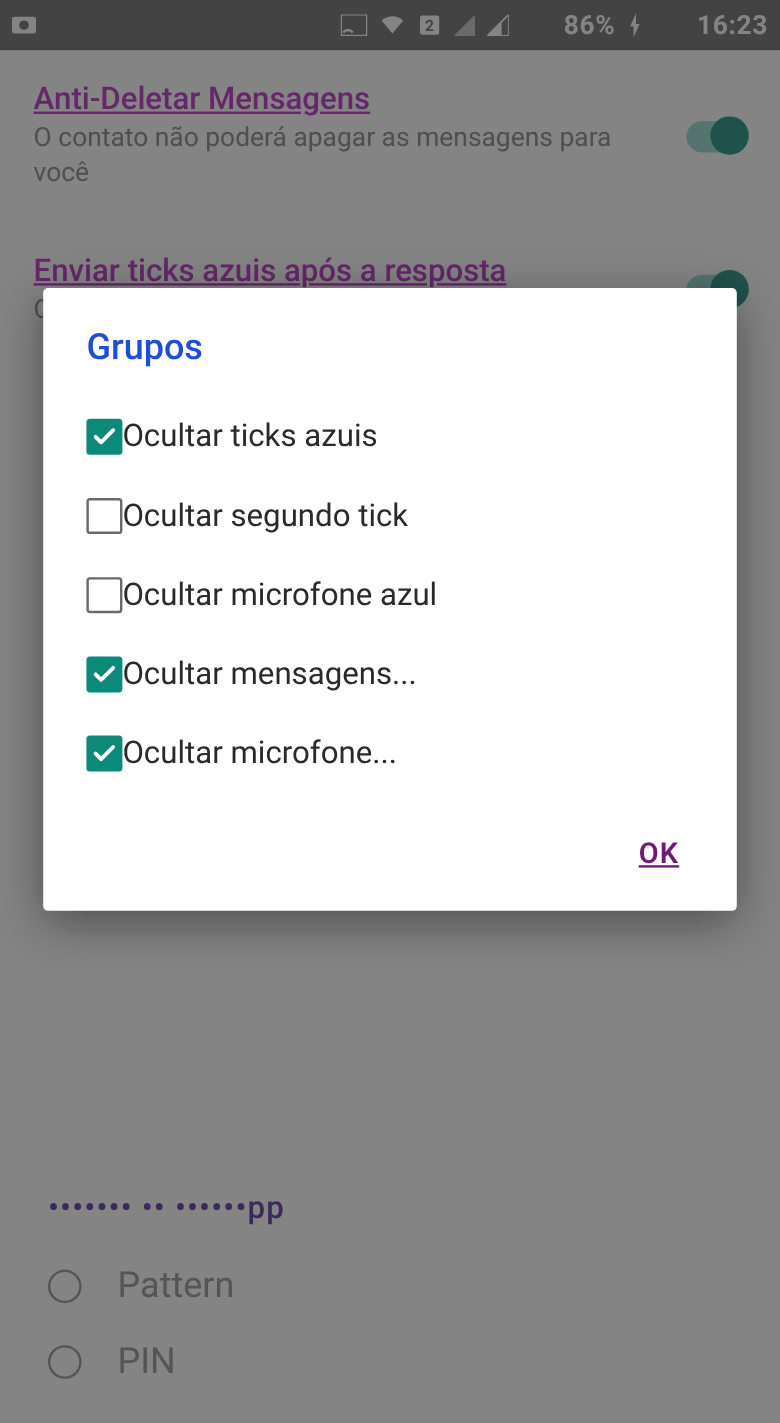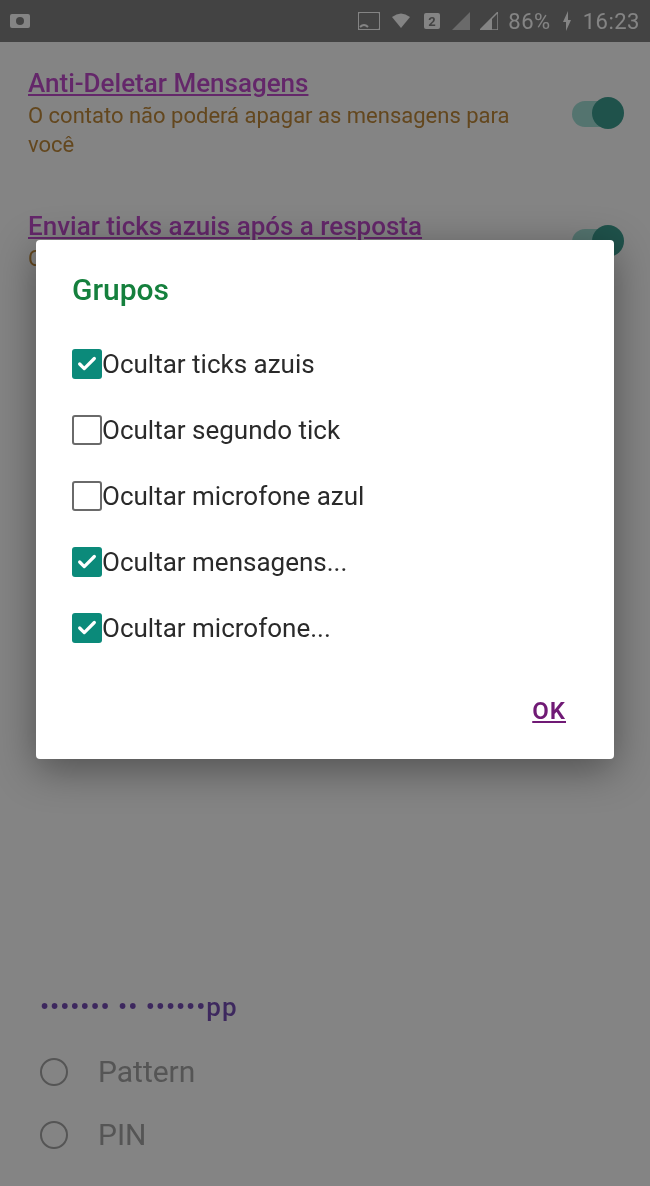--- a/index.html
+++ b/index.html
@@ -36,22 +36,23 @@
     }
     .status-right {
       display: flex;
       align-items: center;
       gap: 10px;
     }
     .status-right svg {
       fill: #e8e8e8;
     }
     .status-text {
-      font-weight: 400;
+      font-weight: 700;
       letter-spacing: 0.5px;
+      margin-left: 36px;
     }
     .background-content {
       position: absolute;
       top: 42px;
       left: 0;
       right: 0;
       bottom: 0;
       background: #e8e8e8;
       padding-top: 10px;
     }
@@ -61,21 +62,21 @@
     }
     .setting-title {
       font-size: 26px;
       font-weight: 500;
       color: #a21caf;
       margin-bottom: 4px;
       text-decoration: underline;
     }
     .setting-desc {
       font-size: 22px;
-      color: #a16207;
+      color: #737373;
       line-height: 1.3;
       padding-right: 100px;
     }
     .toggle {
       position: absolute;
       right: 30px;
       top: 50%;
       transform: translateY(-50%);
       width: 48px;
       height: 26px;
@@ -138,21 +139,21 @@
       left: 36px;
       right: 36px;
       background: #fff;
       border-radius: 4px;
       box-shadow: 0 10px 40px rgba(0,0,0,0.4);
       padding: 32px 0 12px 0;
     }
     .dialog-title {
       font-size: 30px;
       font-weight: 500;
-      color: #15803d;
+      color: #1d4ed8;
       padding: 0 36px 16px 36px;
     }
     .dialog-options {
       padding: 8px 0;
     }
     .dialog-option {
       display: flex;
       align-items: center;
       padding: 18px 36px;
       cursor: pointer;

